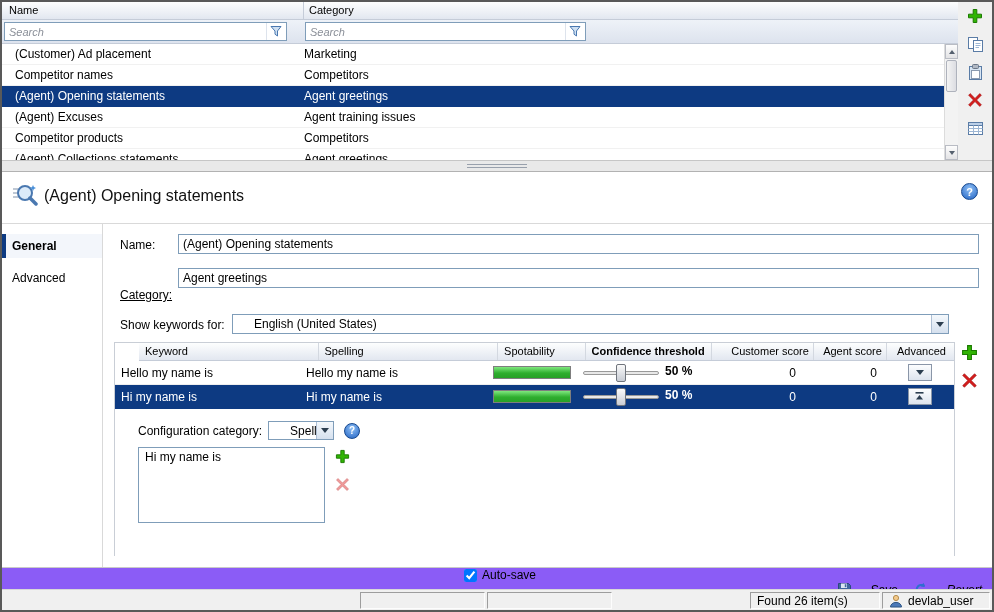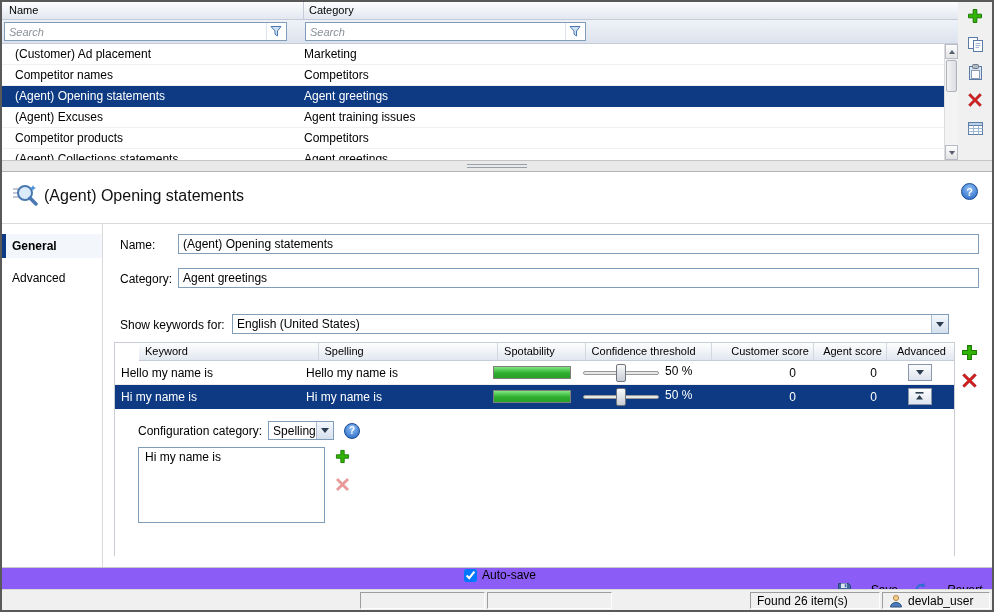--- a/index.html
+++ b/index.html
@@ -63,39 +63,39 @@
                  border:1px solid #17498f; color:#fff; font-weight:bold; display:flex; align-items:center;
                  justify-content:center; cursor:pointer; }
   .help-top { position:absolute; right:14px; top:11px; width:17px; height:17px; font-size:11px; }
 
   .side-tabs { position:absolute; left:0; top:52px; width:101px; bottom:0; border-right:1px solid #d9d9d9; background:#fff; }
   .tab { height:24px; line-height:24px; padding-left:10px; cursor:pointer; margin-top:10px; }
   .tab.selected { border-left:4px solid #0d3a82; padding-left:6px; background:#f3f6fb; font-weight:bold; margin-top:10px; }
   .tab + .tab { margin-top:8px; }
 
   .flabel { position:absolute; white-space:nowrap; }
-  .lbl-name { left:118px; top:66px; } .lbl-cat { left:118px; top:100px; } .lbl-show { left:118px; top:146px; }
+  .lbl-name { left:118px; top:66px; } .lbl-cat { left:118px; top:116px;text-decoration:underline; } .lbl-show { left:118px; top:146px; }
   input.win { position:absolute; border:1px solid #7f9db9; font:12px "Liberation Sans", sans-serif;
               padding:0 4px; background:#fff; height:20px; }
   .inp-name { left:176px; top:62px; width:801px; }
   .inp-cat  { left:176px; top:96px; width:801px; }
 
   .combo { border:1px solid #7f9db9; background:#fff; display:flex; align-items:center; cursor:pointer; }
-  .combo .cv { flex:1; padding-left:4px; white-space:nowrap; overflow:hidden; }
+  .combo .cv { flex:1; padding-left:4px; white-space:nowrap; overflow:hidden;margin-left:17px; }
   .combo-btn { width:17px; align-self:stretch; background:linear-gradient(#f4f8fc,#d5e0ee);
                border-left:1px solid #aebfd4; display:flex; align-items:center; justify-content:center; }
   .combo-lang { position:absolute; left:230px; top:142px; width:717px; height:20px; }
 
   
   .kw-table { position:absolute; left:112px; top:170px; width:841px; height:214px;
               border:1px solid #c9ced6; background:#fff; }
   .kw-header { height:18px; display:flex; background:linear-gradient(#fdfefe,#e2e7f0);
                border-bottom:1px solid #c5ccd8; font-size:11px;margin-left:24px; }
   .kh { padding:2px 4px 0 6px; border-right:1px solid #d3d8e0; white-space:nowrap; overflow:hidden; }
-  .col-kw{width:185px;} .col-sp{width:185px;} .col-spot{width:90px;} .col-conf{width:130px;}
+  .col-kw{width:185px;} .col-sp{width:185px;} .col-spot{width:90px;} .col-conf{width:130px;font-weight:bold;}
   .col-cust{width:105px;} .col-agent{width:75px;} .col-adv{width:69px;}
   .kh.col-cust,.kh.col-agent { text-align:right; }
   .kh.col-adv { text-align:center; border-right:none; }
 
   .kw-row { height:24px; display:flex; align-items:center; border-bottom:1px solid #eeeeee; }
   .kc { padding-left:6px; white-space:nowrap; overflow:hidden; }
   .kc.col-spot { padding-left:8px; }
   .spot-bar { width:78px; height:13px; border:1px solid #7e7e7e; background:#fff; }
   .spot-fill { height:100%; background:linear-gradient(#7fe87f,#2fae2f 55%,#27a027); }
   .kc.col-conf { display:flex; align-items:flex-start; gap:6px; padding-left:8px; }

